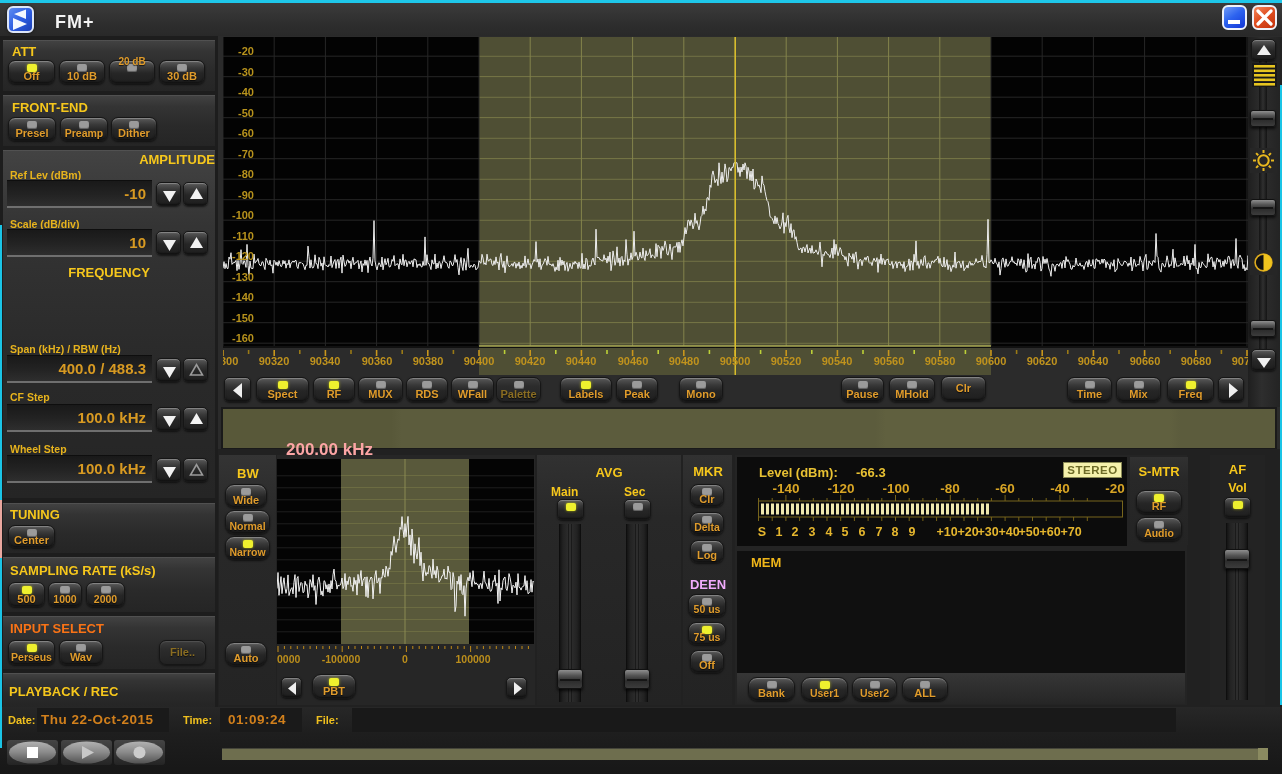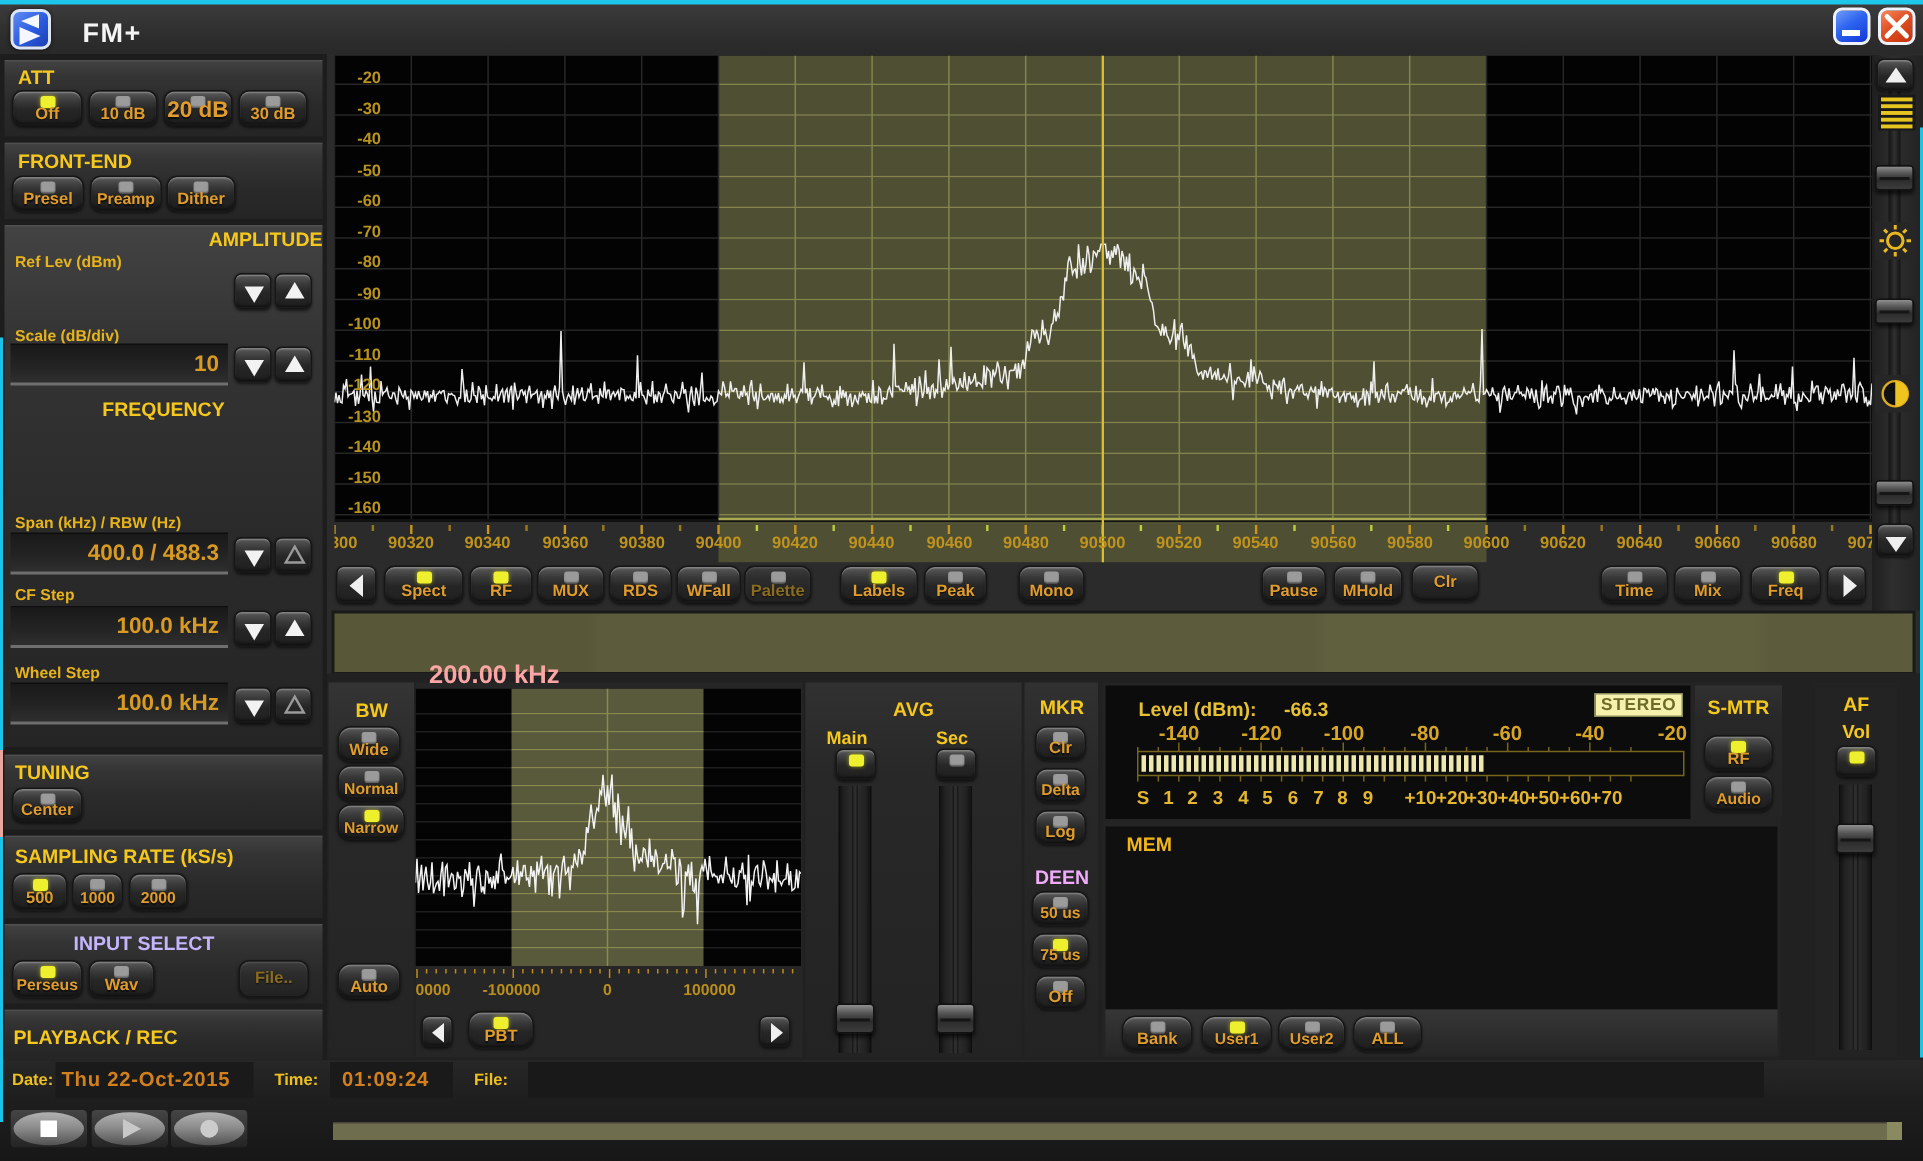--- a/index.html
+++ b/index.html
@@ -40,41 +40,44 @@
 <div class="btn" style="left:8px;top:60px;width:47px;height:24px;border-radius:7px">
       <i class="led on"></i>
       <span class="bl" style="bottom:1px;font-size:11px;color:#e09c2c">Off</span>
     </div>
 <div class="btn" style="left:59px;top:60px;width:46px;height:24px;border-radius:7px">
       <i class="led"></i>
       <span class="bl" style="bottom:1px;font-size:11px;color:#e09c2c">10 dB</span>
     </div>
 <div class="btn" style="left:109px;top:60px;width:46px;height:24px;border-radius:7px">
       <i class="led"></i>
-      <span class="bl" style="bottom:1px;font-size:15px;color:#e09c2c">20 dB</span>
+      <span class="bl" style="bottom:16px;font-size:10px;color:#e09c2c">20 dB</span>
     </div>
 <div class="btn" style="left:159px;top:60px;width:46px;height:24px;border-radius:7px">
       <i class="led"></i>
       <span class="bl" style="bottom:1px;font-size:11px;color:#e09c2c">30 dB</span>
     </div>
 <div class="abs" style="left:12px;top:100px;font-size:13px;color:#f6c71c;white-space:nowrap;">FRONT-END</div>
 <div class="btn" style="left:8px;top:117px;width:48px;height:24px;border-radius:7px">
       <i class="led"></i>
       <span class="bl" style="bottom:1px;font-size:11px;color:#e09c2c">Presel</span>
     </div>
 <div class="btn" style="left:60px;top:117px;width:48px;height:24px;border-radius:7px">
       <i class="led"></i>
       <span class="bl" style="bottom:1px;font-size:10.5px;color:#e09c2c">Preamp</span>
     </div>
 <div class="btn" style="left:111px;top:117px;width:46px;height:24px;border-radius:7px">
       <i class="led"></i>
       <span class="bl" style="bottom:1px;font-size:11px;color:#e09c2c">Dither</span>
     </div>
 <div class="abs" style="left:3px;top:152px;font-size:13px;color:#f6c71c;white-space:nowrap;width:212px;text-align:right;">AMPLITUDE</div>
 <div class="abs" style="left:10px;top:165px;"><span class="lbl" style="position:static">Ref Lev (dBm)</span></div>
+<div class="abs" style="left:7px;top:180px;width:145px;height:28px;background:linear-gradient(180deg,#191919,#232323 55%,#2e2e2e);border-bottom:2px solid #6f6f6f;border-top:1px solid #0e0e0e;">
+      <span style="position:absolute;right:6px;bottom:4px;font-size:15px;color:#d89a22;white-space:nowrap">-10</span>
+    </div>
 <div class="btn" style="left:156px;top:182px;width:25px;height:24px;border-radius:5px"><svg width="25" height="24" viewBox="0 0 25 24">
         <polygon points="6,8 19,8 12.5,19" fill="#f2f2f2"></polygon>
       </svg></div>
 <div class="btn" style="left:183px;top:182px;width:25px;height:24px;border-radius:5px"><svg width="25" height="24" viewBox="0 0 25 24">
         <polygon points="6,16 12.5,5 19,16" fill="#f2f2f2"></polygon>
       </svg></div>
 <div class="abs" style="left:10px;top:214px;"><span class="lbl" style="position:static">Scale (dB/div)</span></div>
 <div class="abs" style="left:7px;top:229px;width:145px;height:28px;background:linear-gradient(180deg,#191919,#232323 55%,#2e2e2e);border-bottom:2px solid #6f6f6f;border-top:1px solid #0e0e0e;">
       <span style="position:absolute;right:6px;bottom:4px;font-size:15px;color:#d89a22;white-space:nowrap">10</span>
     </div>
@@ -126,21 +129,21 @@
       <span class="bl" style="bottom:1px;font-size:11px;color:#e09c2c">500</span>
     </div>
 <div class="btn" style="left:48px;top:582px;width:34px;height:25px;border-radius:7px">
       <i class="led"></i>
       <span class="bl" style="bottom:1px;font-size:10.5px;color:#e09c2c">1000</span>
     </div>
 <div class="btn" style="left:86px;top:582px;width:39px;height:25px;border-radius:7px">
       <i class="led"></i>
       <span class="bl" style="bottom:1px;font-size:10.5px;color:#e09c2c">2000</span>
     </div>
-<div class="abs" style="left:10px;top:621px;font-size:13px;color:#c4b5fd;white-space:nowrap;margin-left:39px;">INPUT SELECT</div>
+<div class="abs" style="left:10px;top:621px;font-size:13px;color:#f97316;white-space:nowrap;">INPUT SELECT</div>
 <div class="btn" style="left:8px;top:640px;width:47px;height:25px;border-radius:7px">
       <i class="led on"></i>
       <span class="bl" style="bottom:1px;font-size:10.5px;color:#e09c2c">Perseus</span>
     </div>
 <div class="btn" style="left:59px;top:640px;width:44px;height:25px;border-radius:7px">
       <i class="led"></i>
       <span class="bl" style="bottom:1px;font-size:11px;color:#e09c2c">Wav</span>
     </div>
 <div class="btn dis" style="left:159px;top:640px;width:47px;height:25px;border-radius:7px">
       <span class="bl" style="line-height:23px;font-size:11px;color:#8a6d22">File..</span>

